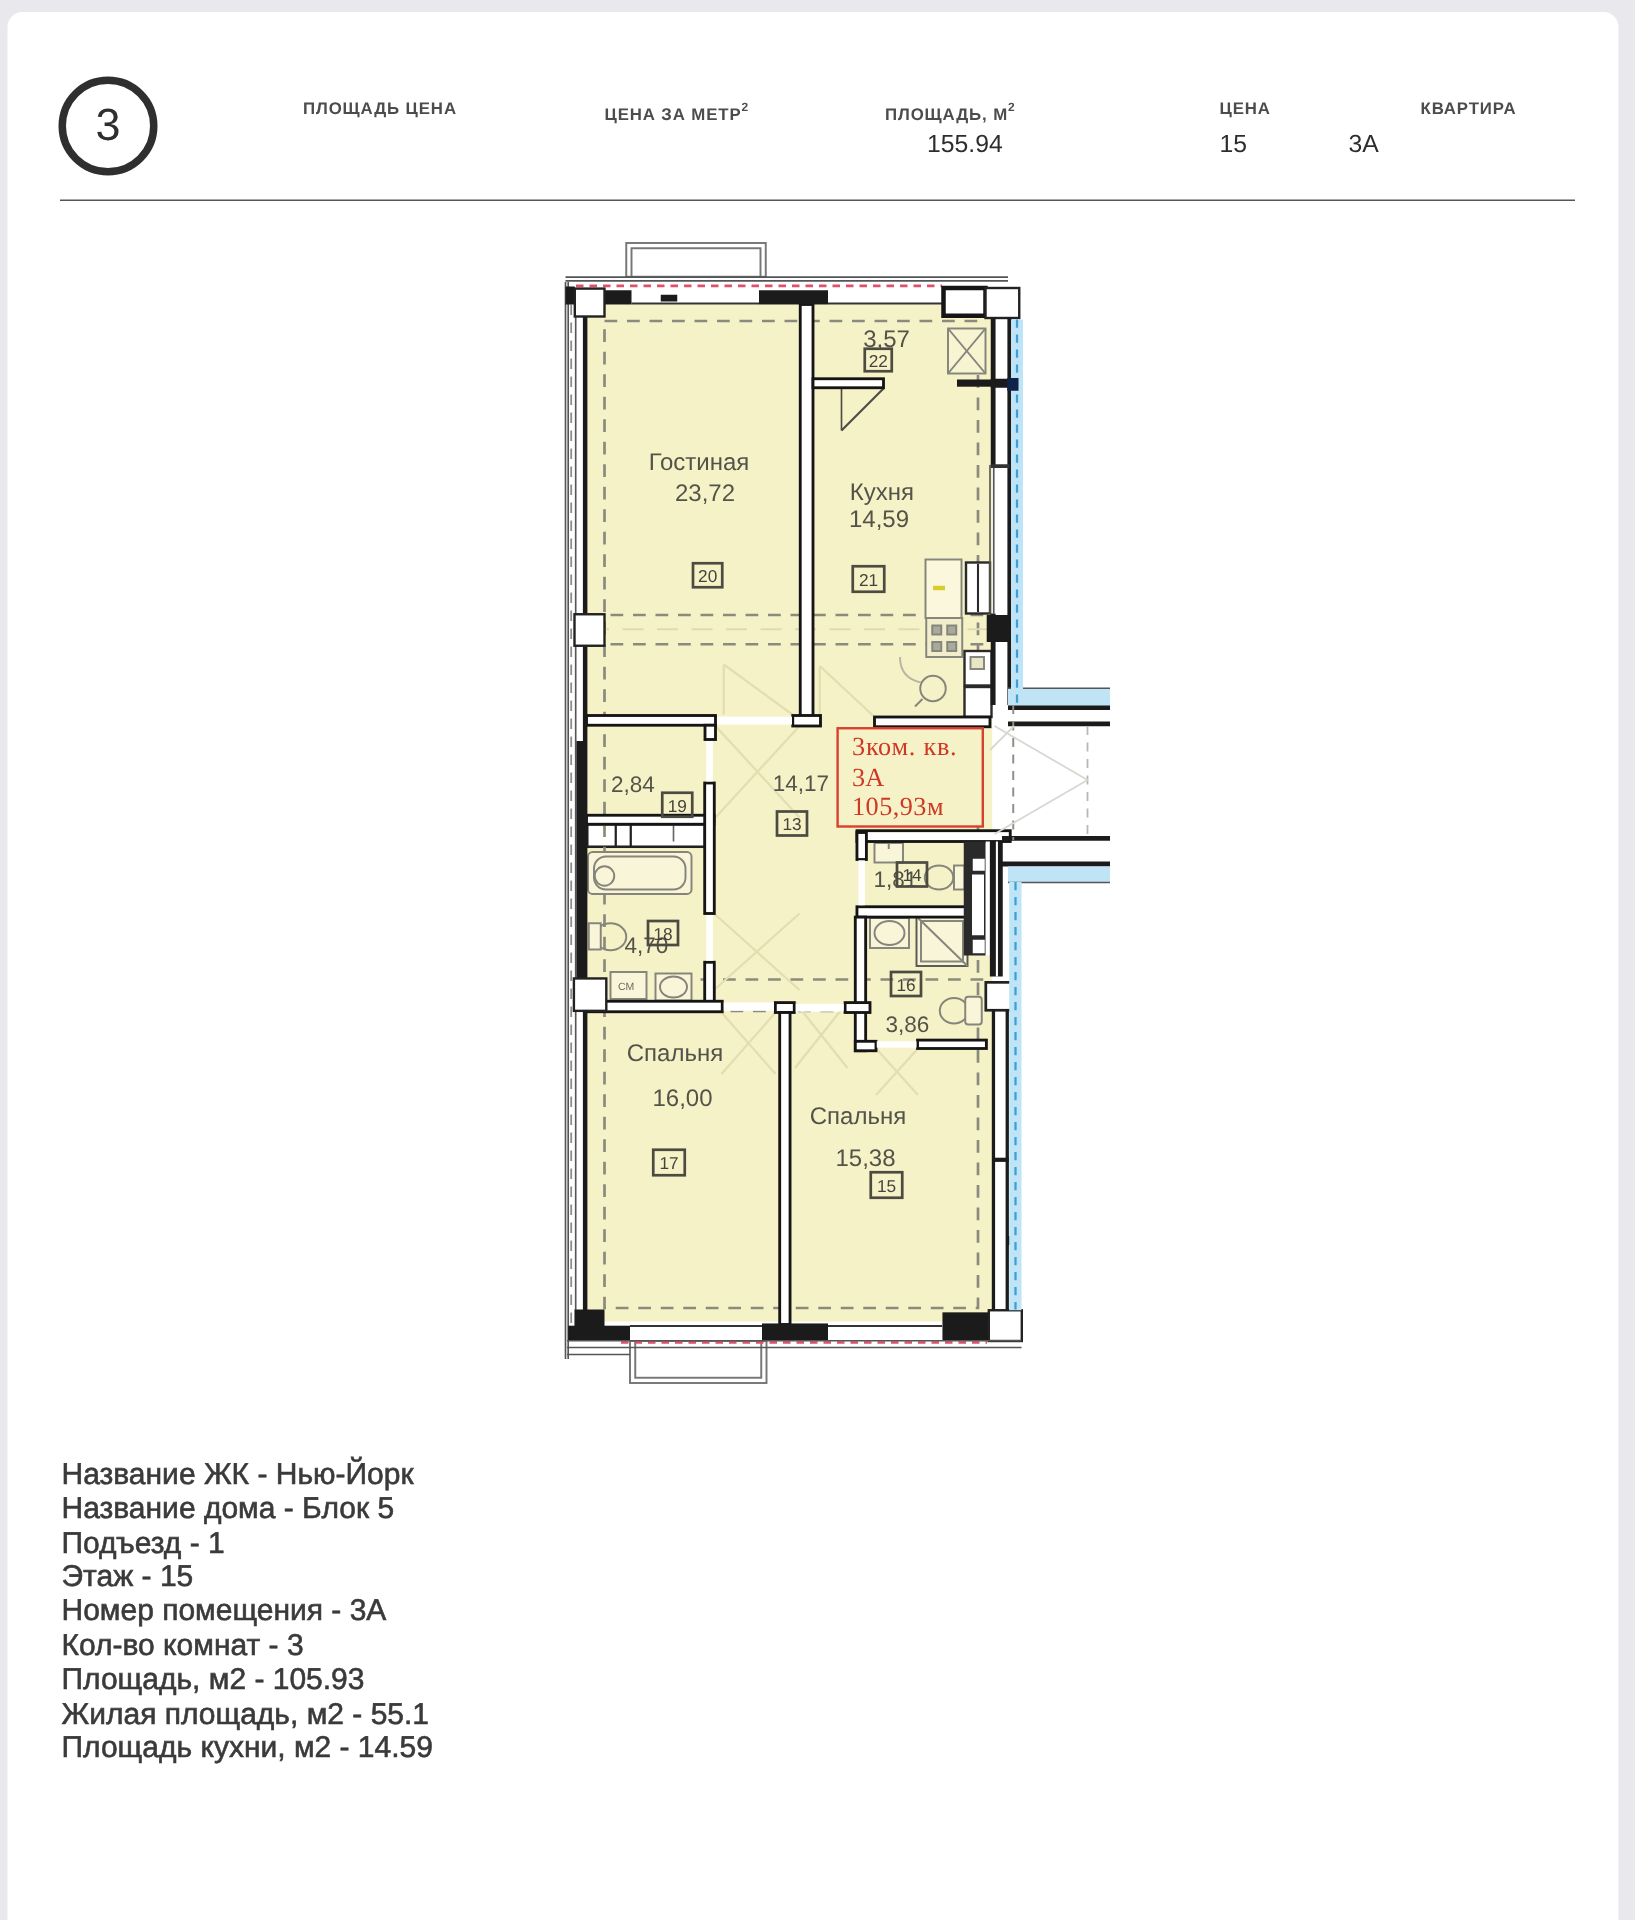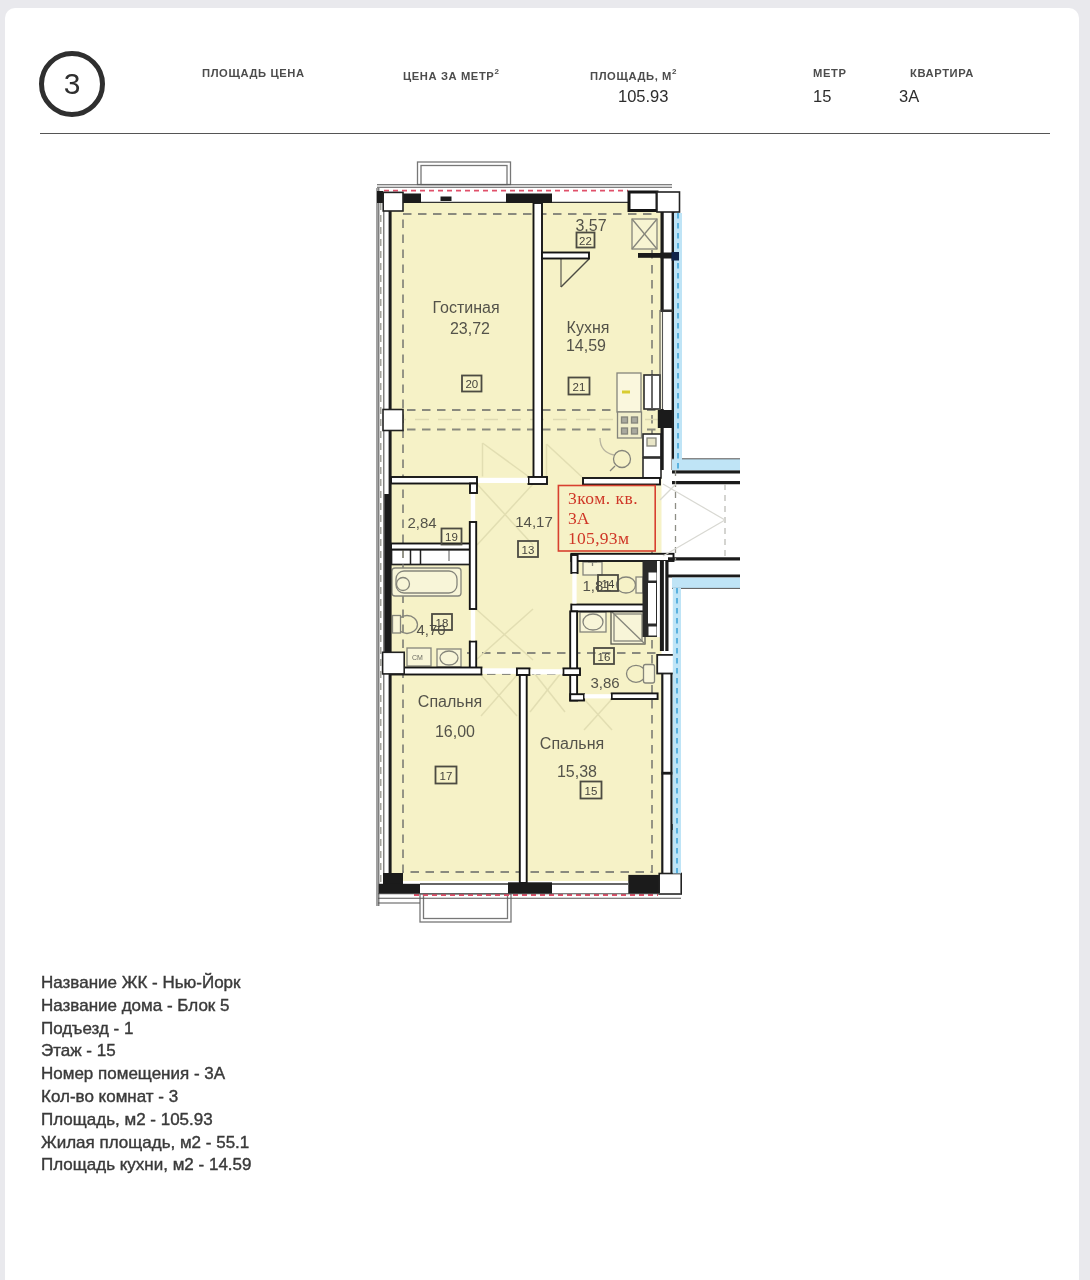--- a/index.html
+++ b/index.html
@@ -4,33 +4,33 @@
 <style>
   html,body{margin:0;padding:0;}
   body{width:1090px;height:1280px;position:relative;background:#e9e9ed;font-family:"Liberation Sans",sans-serif;overflow:hidden;}
   .card{position:absolute;left:5px;top:8px;width:1074px;height:1272px;background:#ffffff;border-radius:10px 10px 0 0;}
   .circle{position:absolute;left:39px;top:51px;width:56px;height:56px;border:5px solid #2f2f2f;border-radius:50%;
           display:flex;align-items:center;justify-content:center;font-size:30px;color:#2f2f2f;}
   .hlabel{position:absolute;font-size:11.2px;font-weight:bold;letter-spacing:0.6px;color:#4c4c4c;top:67px;}
   .hval{position:absolute;font-size:16.5px;font-weight:500;color:#2d2d2d;top:87px;}
   .hr{position:absolute;left:40px;top:133px;width:1010px;height:0;border-top:1.4px solid #555;}
   .sup{font-size:8px;vertical-align:6px;letter-spacing:0;}
-  .info{position:absolute;left:41px;top:972px;font-size:17px;font-weight:500;color:#3a3a3a;line-height:22.8px;-webkit-text-stroke:0.4px #3a3a3a;}
+  .info{position:absolute;left:41px;top:972px;font-size:20px;font-weight:500;color:#3a3a3a;line-height:22.8px;-webkit-text-stroke:0.4px #3a3a3a;}
   svg{position:absolute;left:0;top:0;}
 </style>
 </head>
 <body>
   <div class="card"></div>
   <div class="circle">3</div>
   <div class="hlabel" style="left:202px;">ПЛОЩАДЬ ЦЕНА</div>
   <div class="hlabel" style="left:403px;">ЦЕНА ЗА МЕТР<span class="sup">2</span></div>
   <div class="hlabel" style="left:590px;">ПЛОЩАДЬ, М<span class="sup">2</span></div>
-  <div class="hlabel" style="left:813px;">МЕТР</div>
-  <div class="hlabel" style="left:910px;">КВАРТИРА</div>
-  <div class="hval" style="left:618px;">105.93</div>
+  <div class="hlabel" style="left:813px;">ЦЕНА</div>
+  <div class="hlabel" style="left:947px;">КВАРТИРА</div>
+  <div class="hval" style="left:618px;">155.94</div>
   <div class="hval" style="left:813px;">15</div>
   <div class="hval" style="left:899px;">3А</div>
   <div class="hr"></div>
 
   <svg width="1090" height="1280" viewBox="0 0 1090 1280">
 
     <rect x="391" y="203" width="270.5" height="678" fill="#f6f2c7"></rect>
 
     <rect x="391.5" y="549.5" width="78.5" height="15" fill="#fff" stroke="#222" stroke-width="1.7"></rect>
     <line x1="410.5" y1="549.5" x2="410.5" y2="564.5" stroke="#222" stroke-width="1.5"></line>

